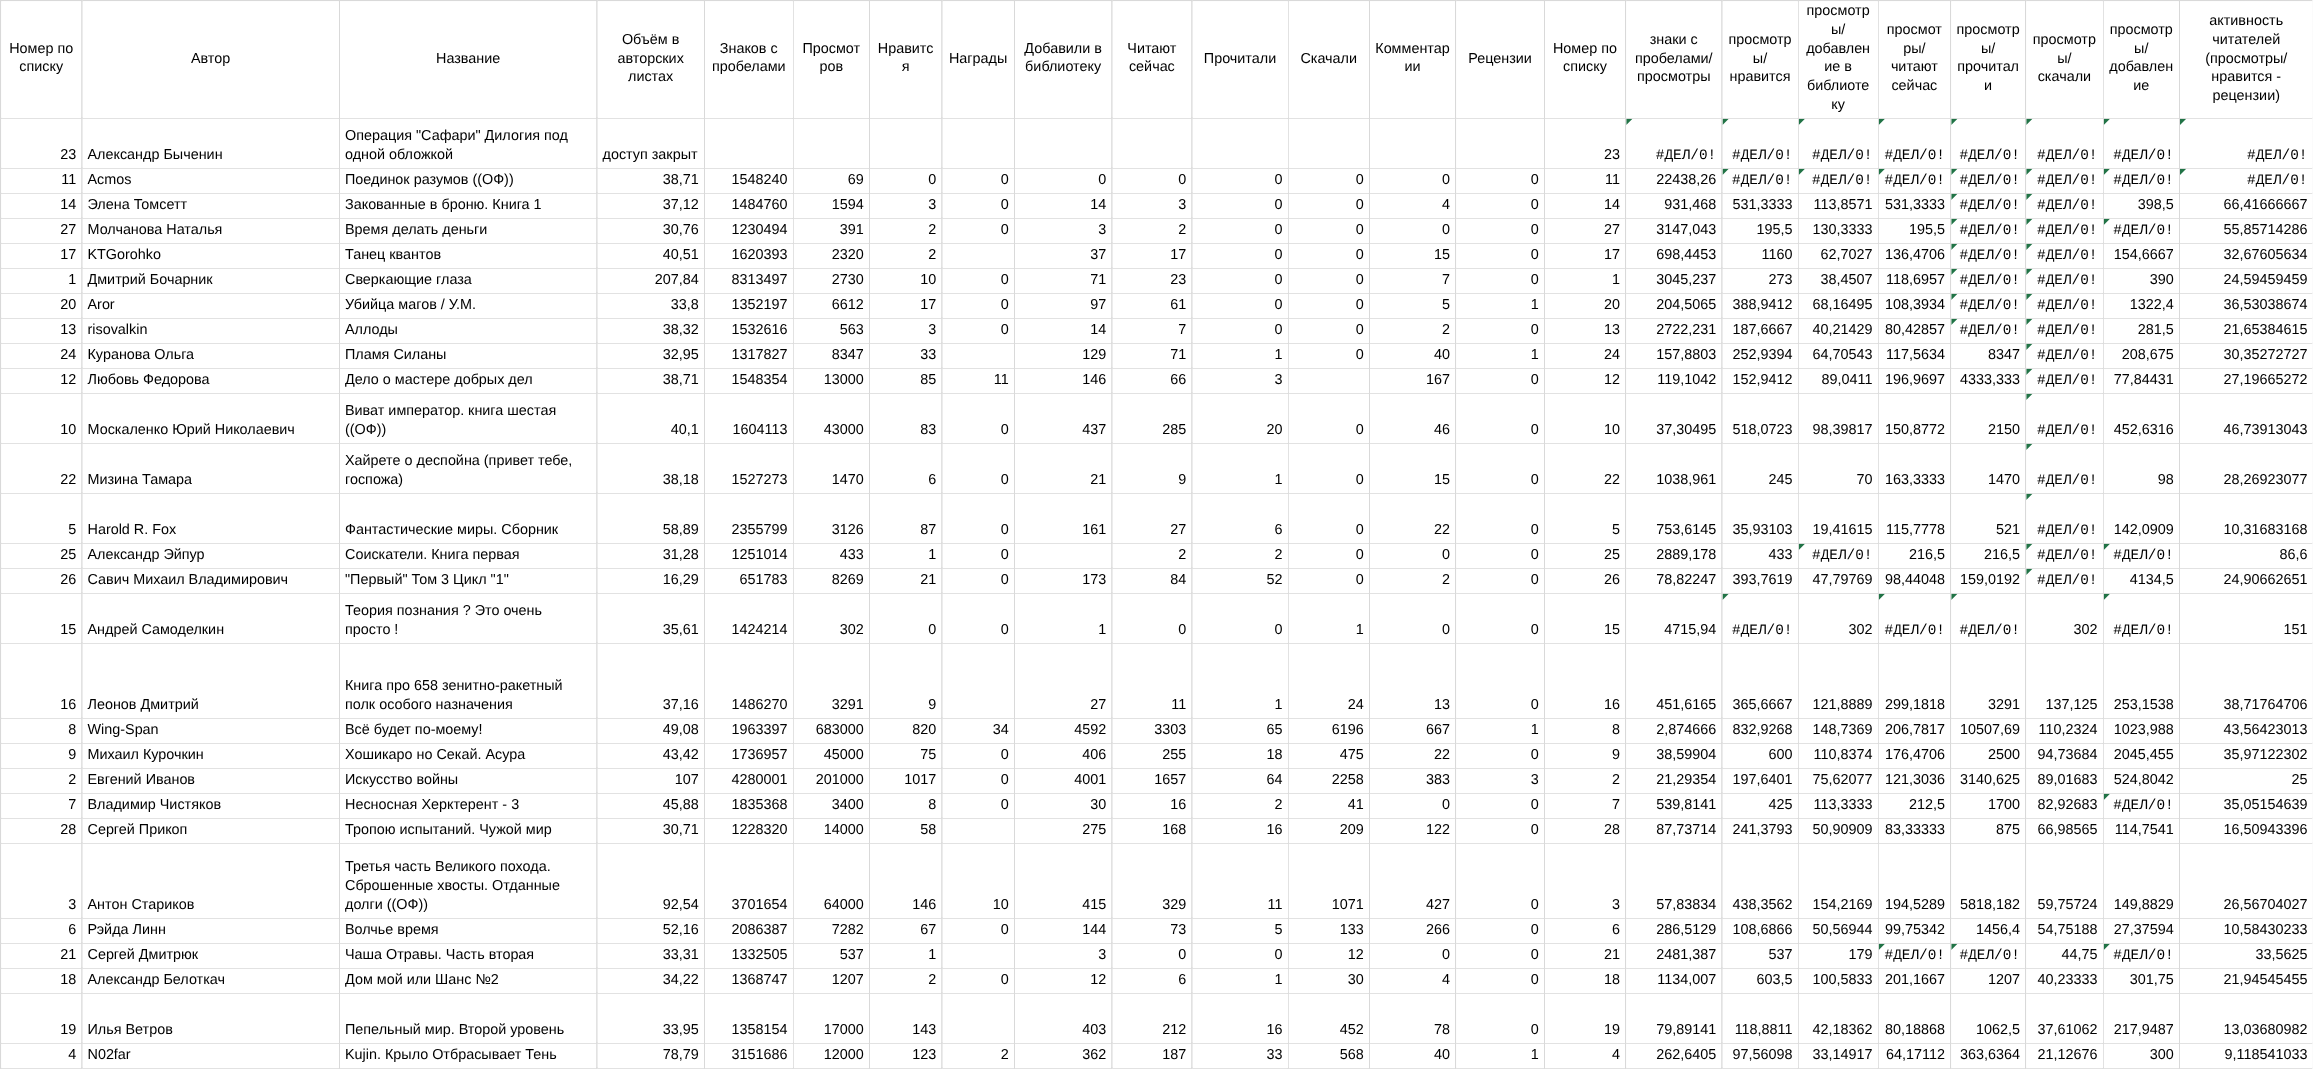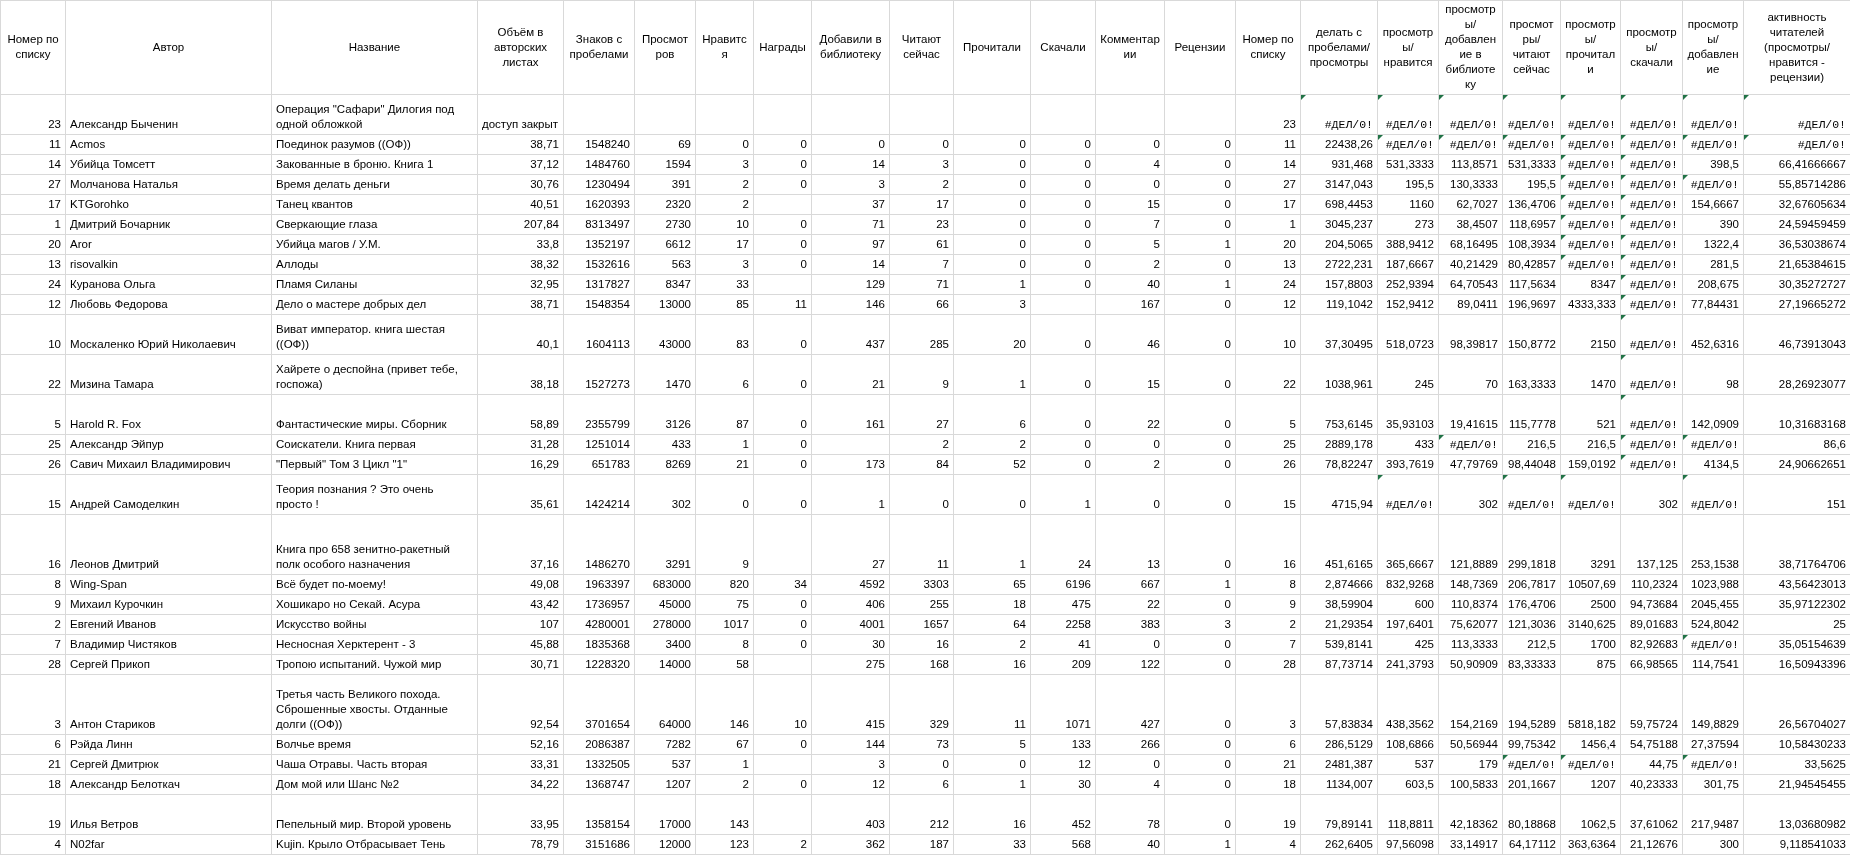--- a/index.html
+++ b/index.html
@@ -70,21 +70,21 @@
           <th>Просмотров</th>
           <th>Нравится</th>
           <th>Награды</th>
           <th>Добавили в библиотеку</th>
           <th>Читают сейчас</th>
           <th>Прочитали</th>
           <th>Скачали</th>
           <th>Комментарии</th>
           <th>Рецензии</th>
           <th>Номер по списку</th>
-          <th>делать с пробелами/просмотры</th>
+          <th>знаки с пробелами/просмотры</th>
           <th>просмотры/нравится</th>
           <th>просмотры/добавление в библиотеку</th>
           <th>просмотры/читают сейчас</th>
           <th>просмотры/прочитали</th>
           <th>просмотры/скачали</th>
           <th>просмотры/добавление</th>
           <th>активность читателей (просмотры/нравится - рецензии)</th>
         </tr>
     </thead>
     <tbody id="tbody">
@@ -133,21 +133,21 @@
           <td class="ctr err">#ДЕЛ/0!</td>
           <td class="ctr err">#ДЕЛ/0!</td>
           <td class="ctr err">#ДЕЛ/0!</td>
           <td class="ctr err">#ДЕЛ/0!</td>
           <td class="ctr err">#ДЕЛ/0!</td>
           <td class="ctr err">#ДЕЛ/0!</td>
           <td class="ctr err">#ДЕЛ/0!</td>
         </tr>
         <tr style="height: 20px;">
           <td class="rt">14</td>
-          <td class="lt">Убийца Томсетт</td>
+          <td class="lt">Элена Томсетт</td>
           <td class="lt">Закованные в броню. Книга 1</td>
           <td class="rt">37,12</td>
           <td class="rt">1484760</td>
           <td class="rt">1594</td>
           <td class="rt">3</td>
           <td class="rt">0</td>
           <td class="rt">14</td>
           <td class="rt">3</td>
           <td class="rt">0</td>
           <td class="rt">0</td>
@@ -562,21 +562,21 @@
           <td class="rt">94,73684</td>
           <td class="rt">2045,455</td>
           <td class="rt">35,97122302</td>
         </tr>
         <tr style="height: 20px;">
           <td class="rt">2</td>
           <td class="lt">Евгений Иванов</td>
           <td class="lt">Искусство войны</td>
           <td class="rt">107</td>
           <td class="rt">4280001</td>
-          <td class="rt">278000</td>
+          <td class="rt">201000</td>
           <td class="rt">1017</td>
           <td class="rt">0</td>
           <td class="rt">4001</td>
           <td class="rt">1657</td>
           <td class="rt">64</td>
           <td class="rt">2258</td>
           <td class="rt">383</td>
           <td class="rt">3</td>
           <td class="rt">2</td>
           <td class="rt">21,29354</td>

